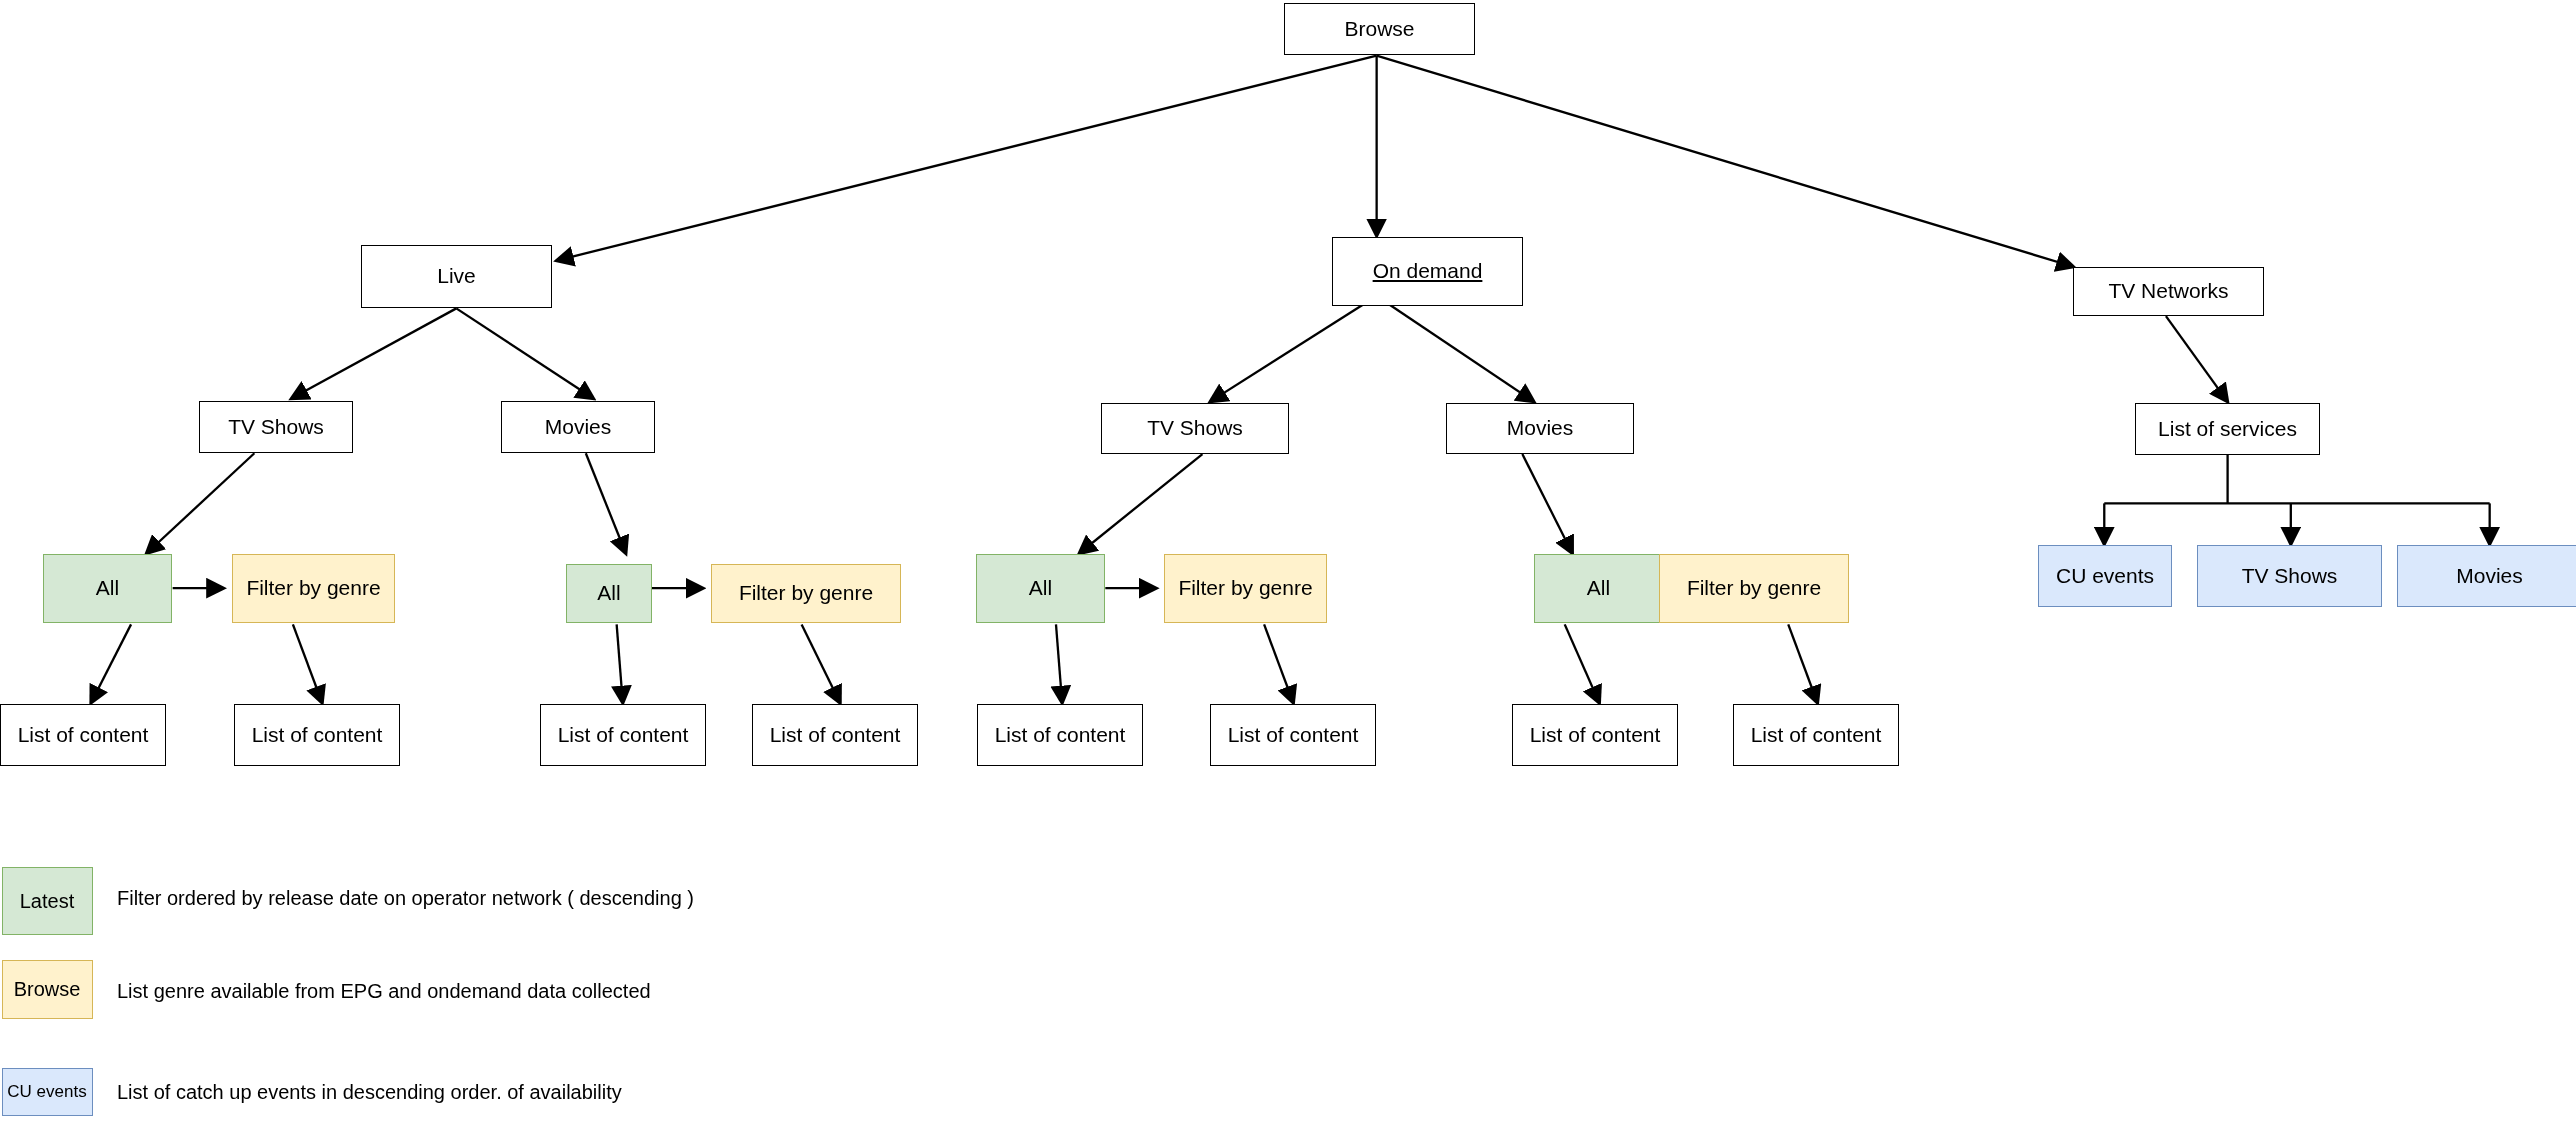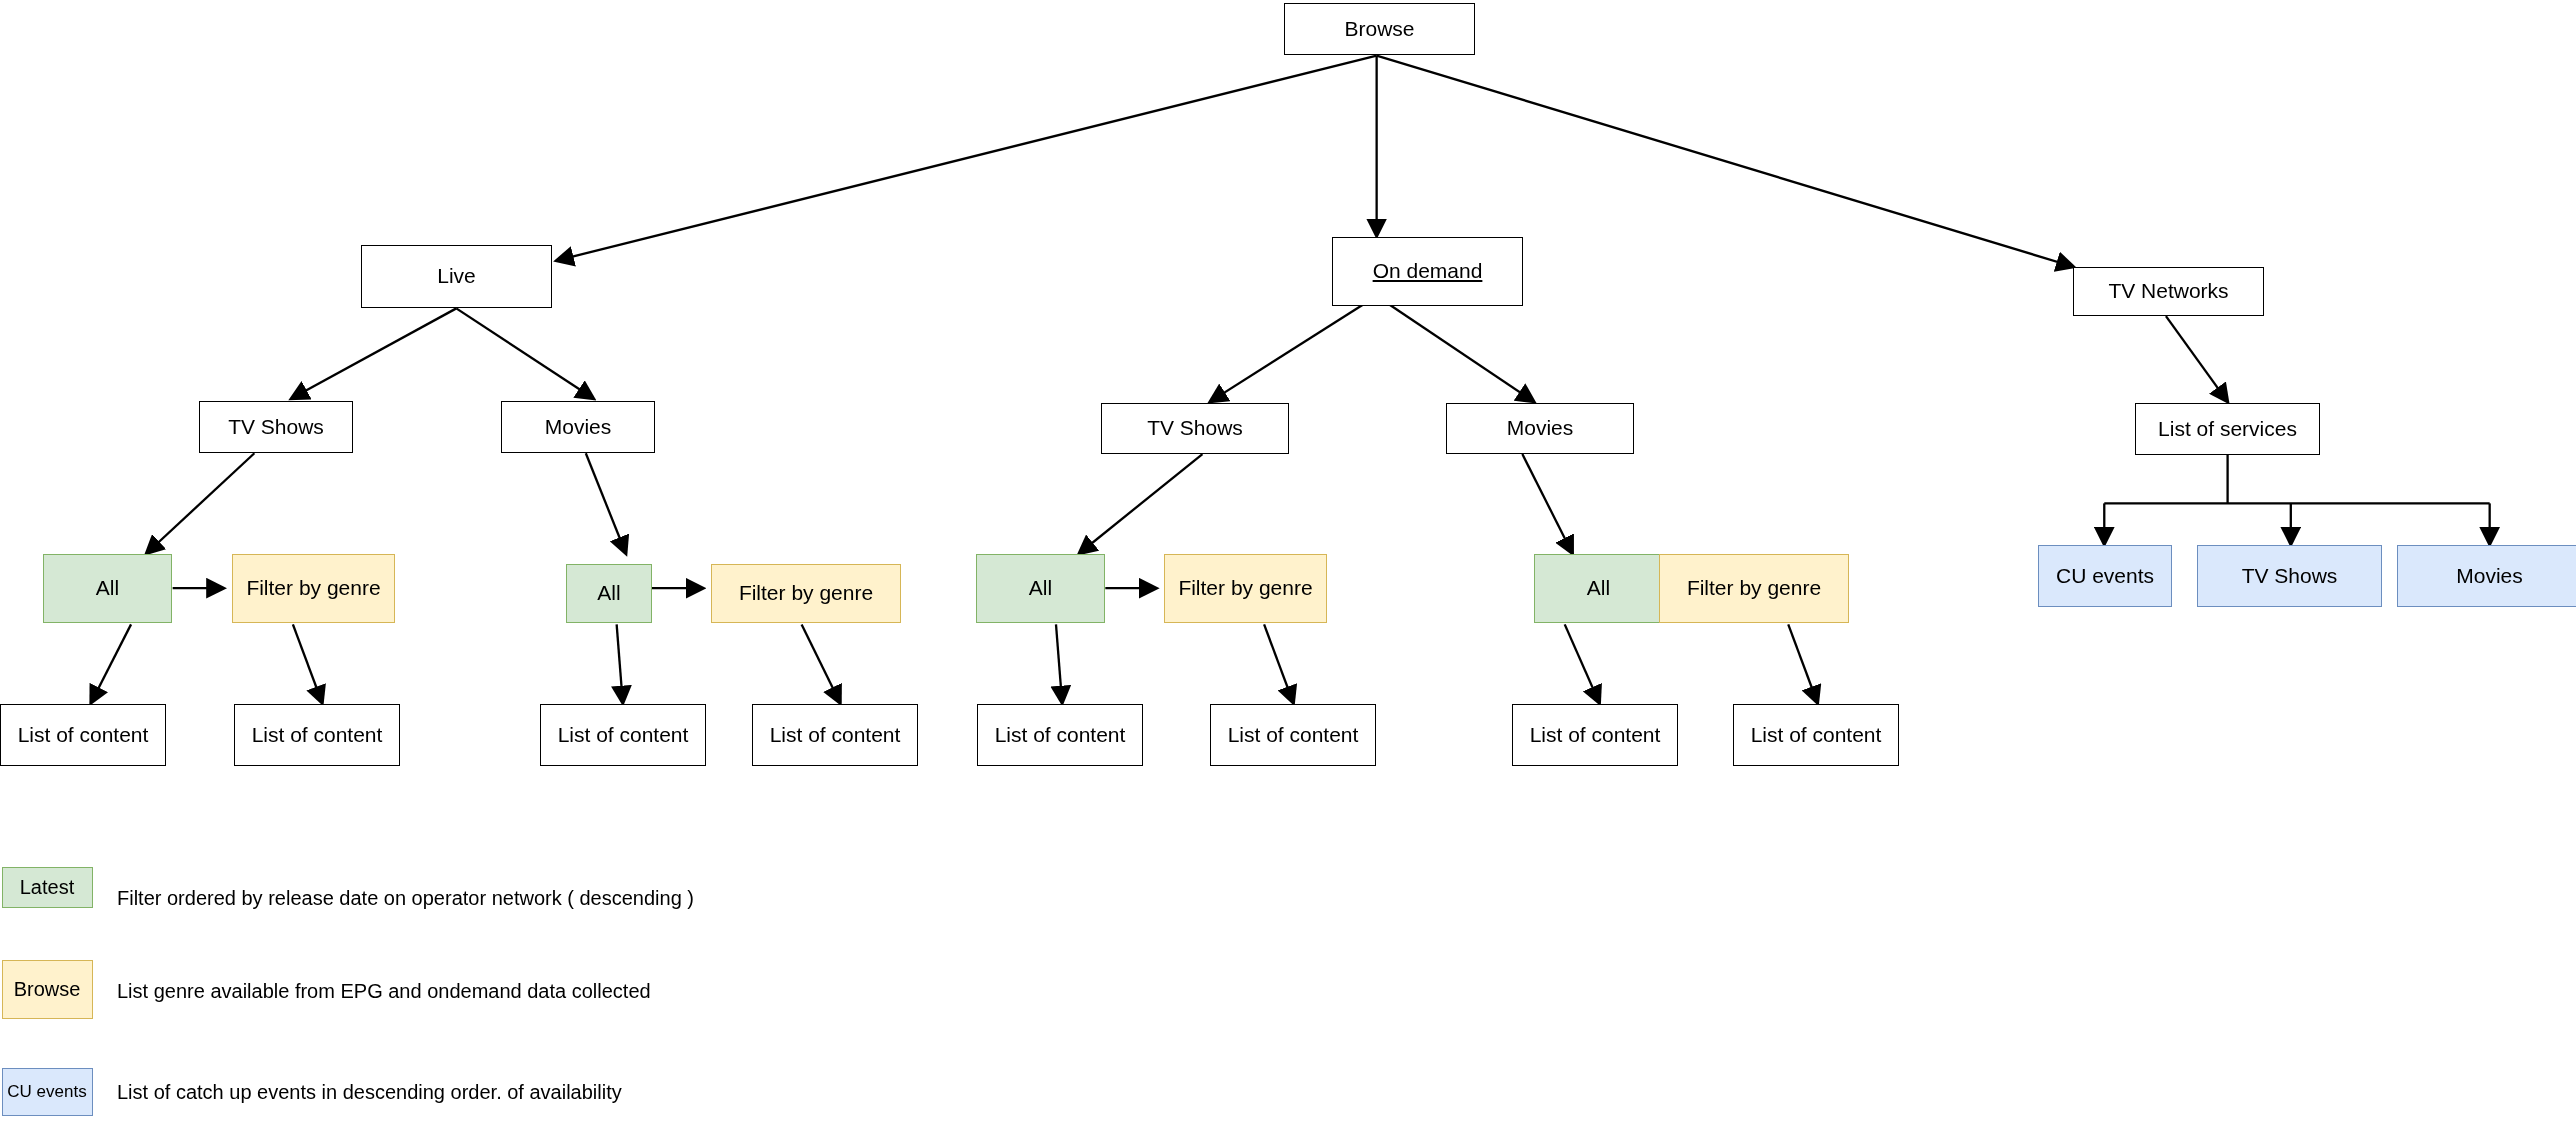--- a/index.html
+++ b/index.html
@@ -227,21 +227,21 @@
   <div class="node plain" style="left:1210px; top:704px; width:166px; height:62px;">
     <span>List of content</span>
   </div>
   <div class="node plain" style="left:1512px; top:704px; width:166px; height:62px;">
     <span>List of content</span>
   </div>
   <div class="node plain" style="left:1733px; top:704px; width:166px; height:62px;">
     <span>List of content</span>
   </div>
 
-  <div class="legend-swatch green" style="left:1.5px; top:867px; width:91px; height:41px; font-size:20px;">
+  <div class="legend-swatch green" style="left:1.5px; top:867px; width:91px; height:68px; font-size:20px;">
     <span>Latest</span>
   </div>
   <div class="legend-text" style="left:117px; top:887px;">Filter ordered by release date on operator network ( descending )</div>
 
   <div class="legend-swatch yellow" style="left:1.5px; top:960px; width:91px; height:59px; font-size:20px;">
     <span>Browse</span>
   </div>
   <div class="legend-text" style="left:117px; top:980px;">List genre available from EPG and ondemand data collected</div>
 
   <div class="legend-swatch blue" style="left:1.5px; top:1068px; width:91px; height:48px; font-size:17px;">

